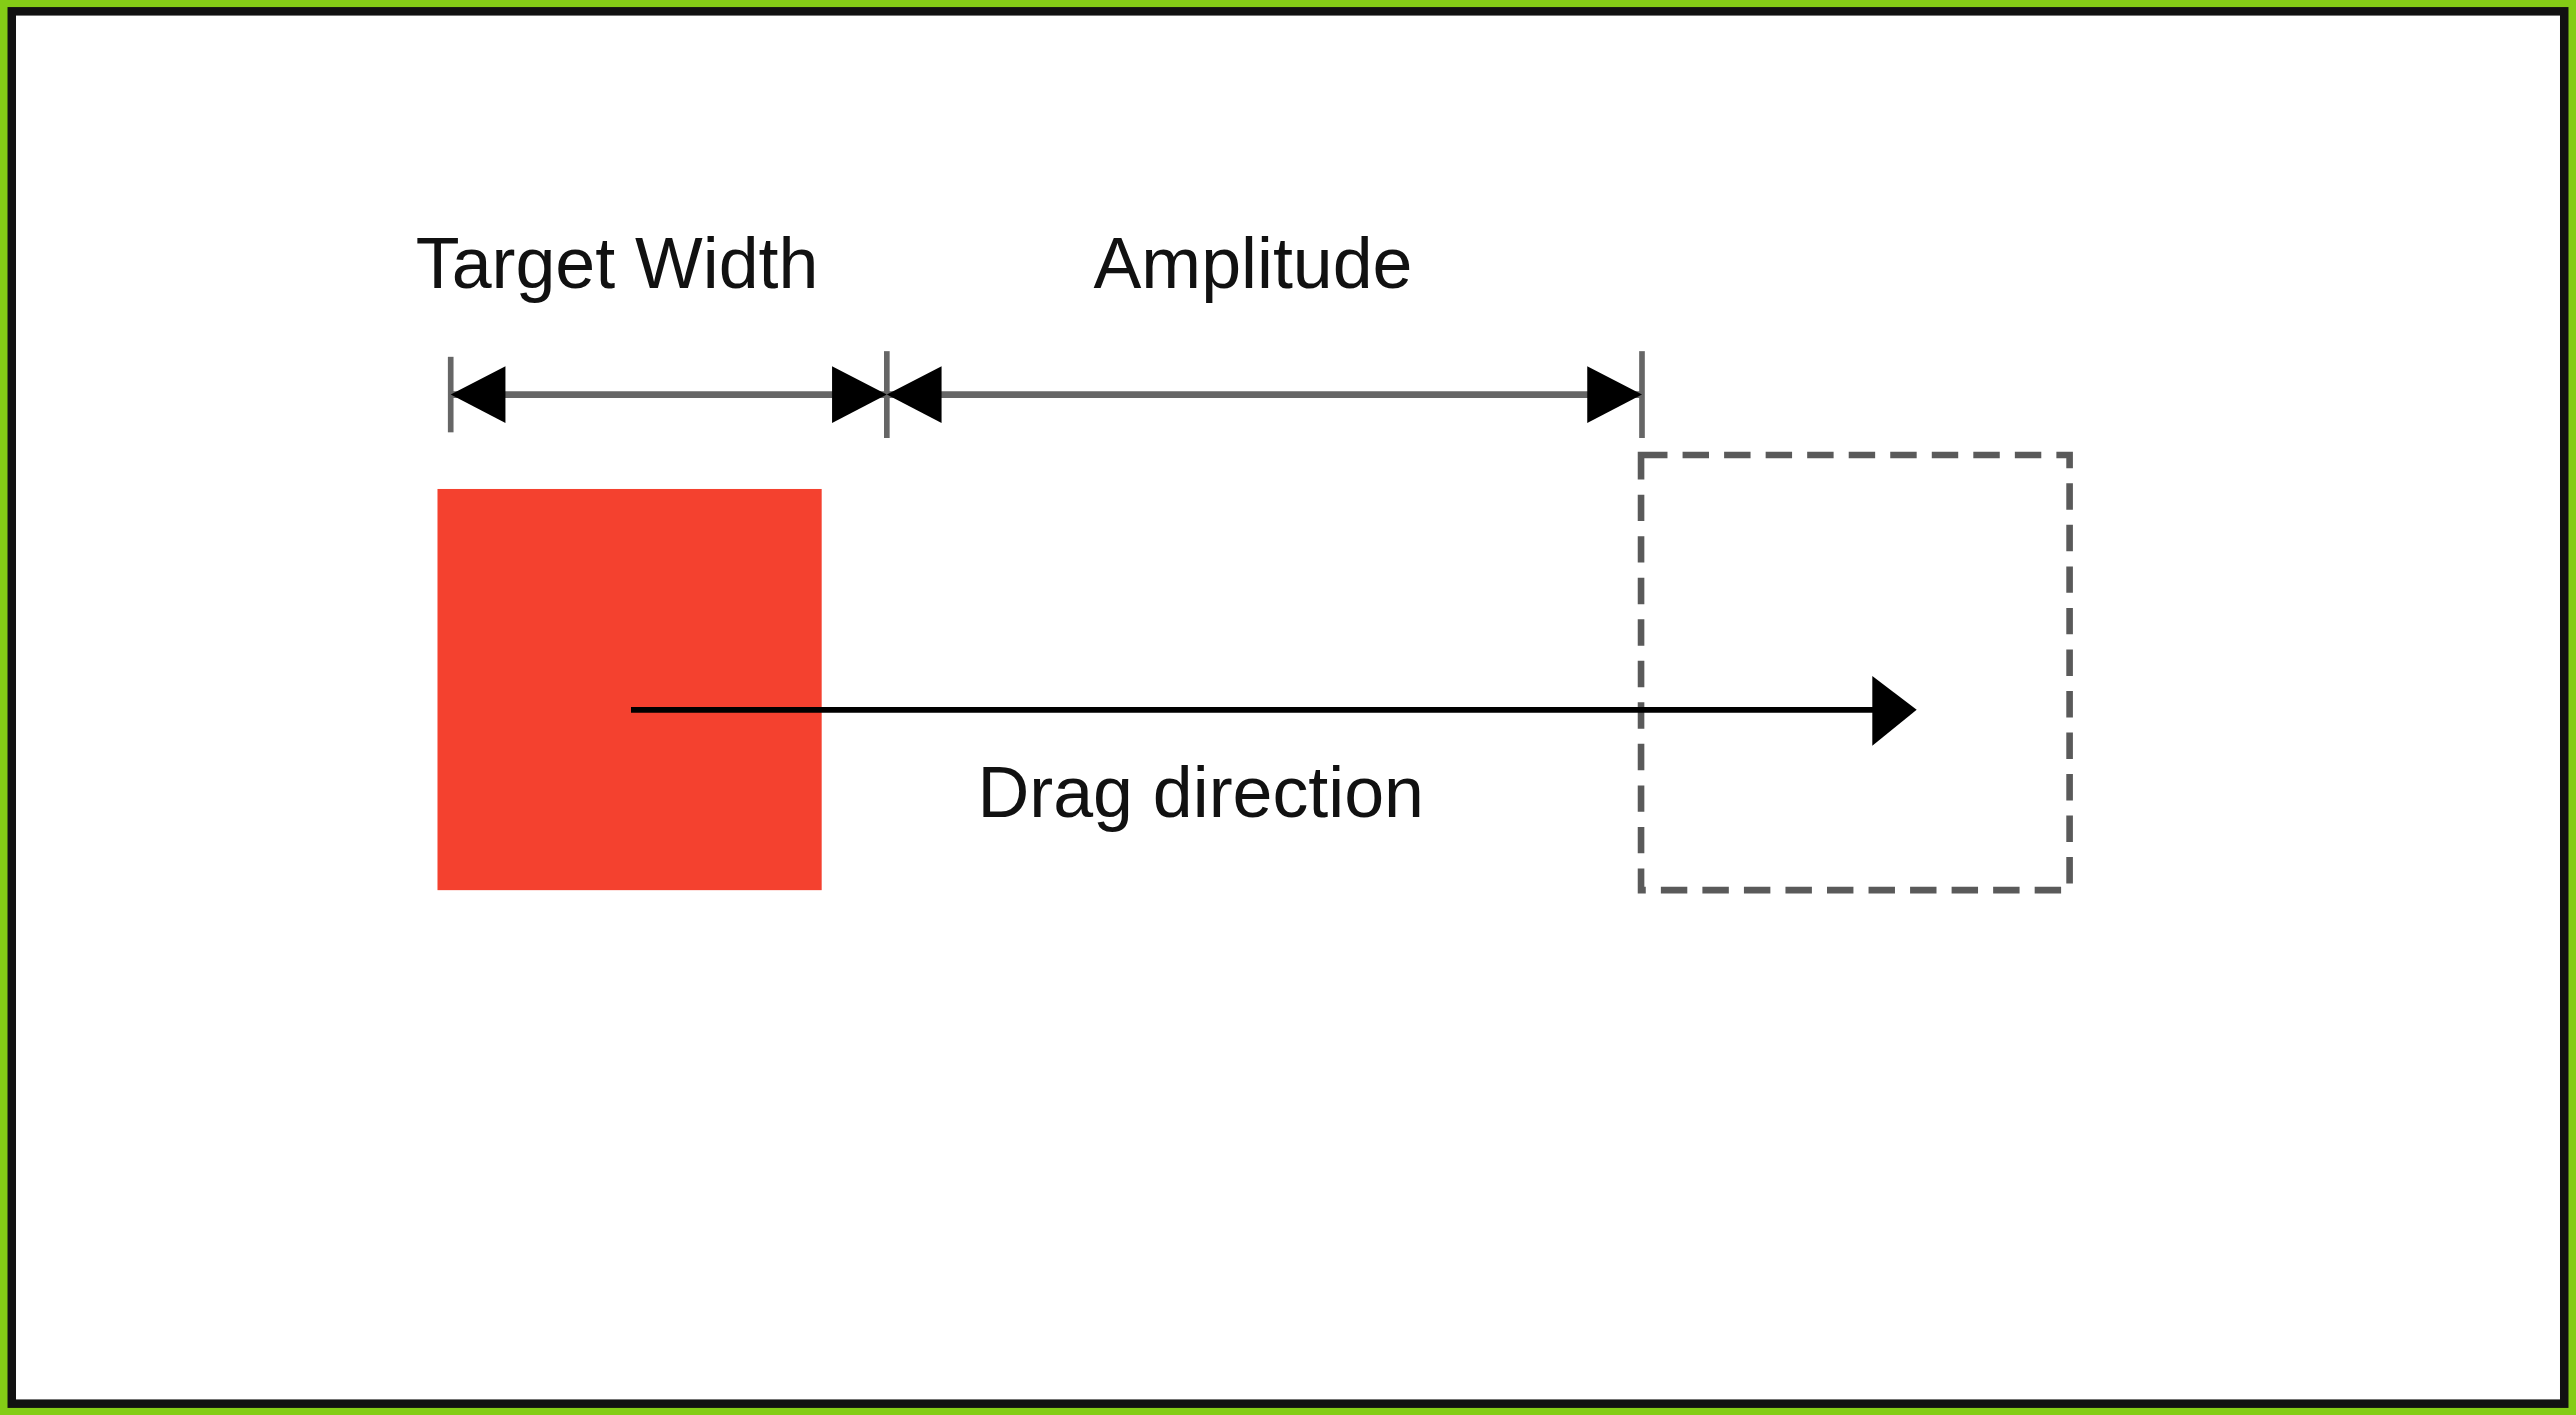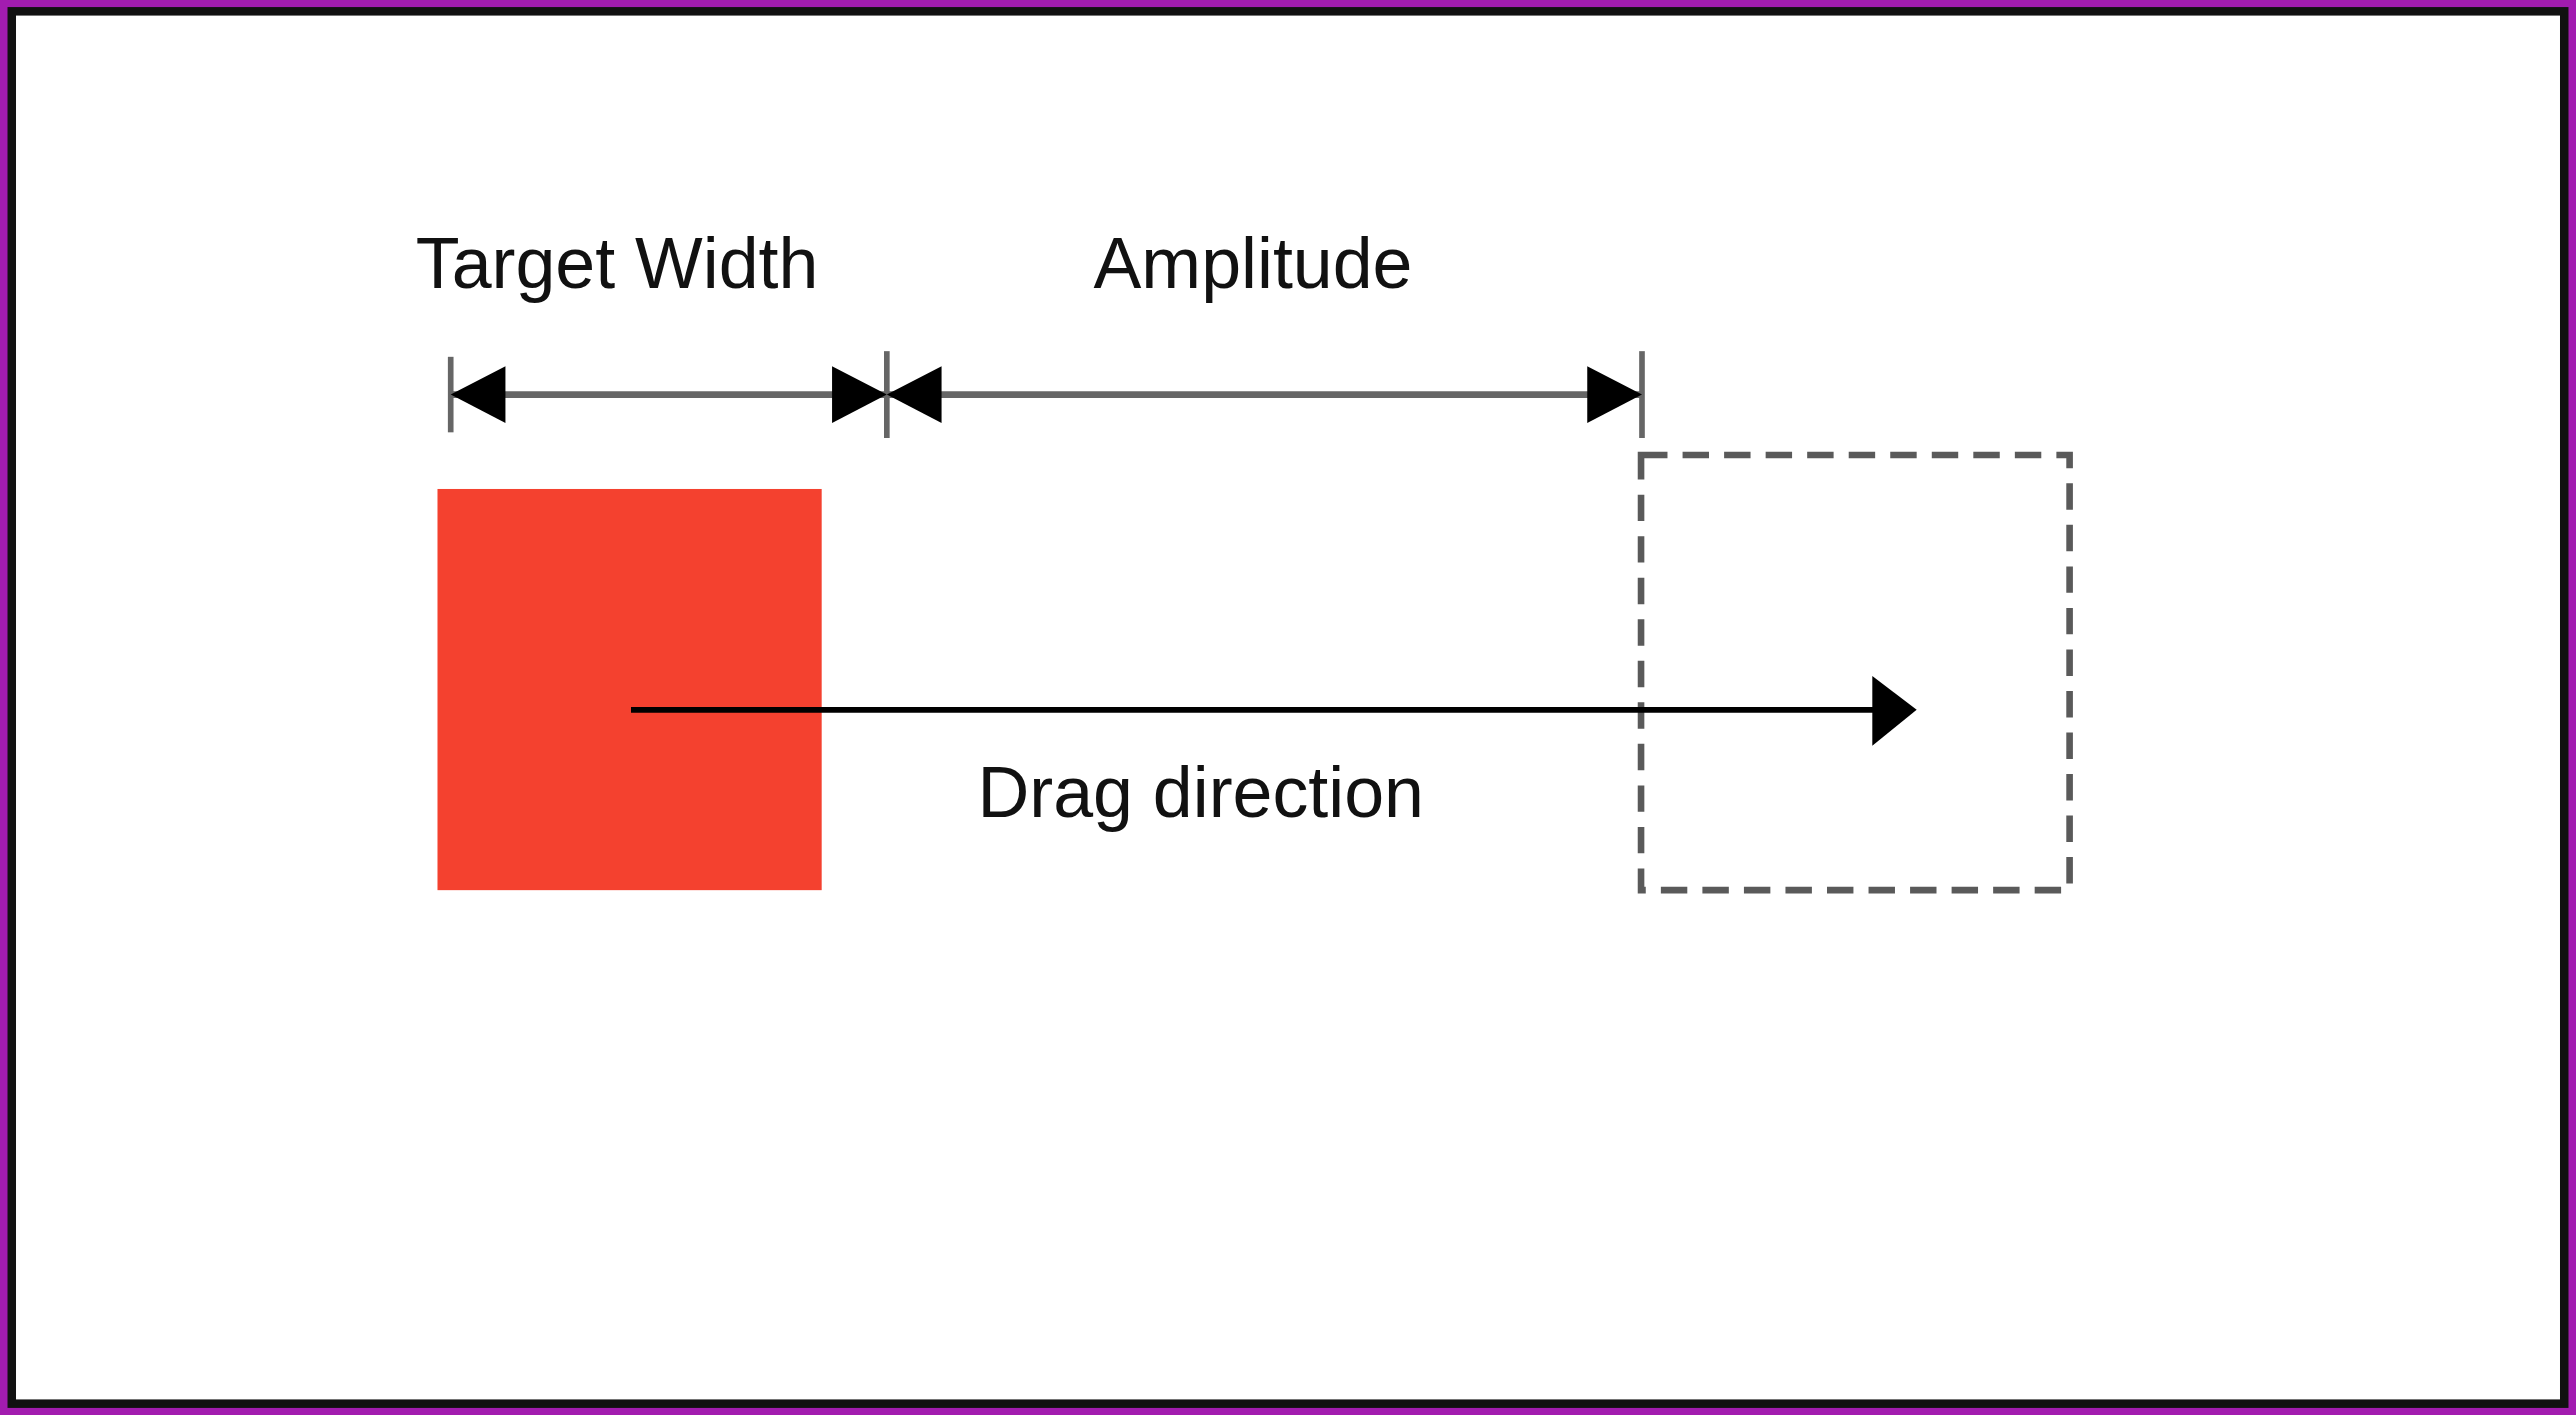--- a/index.html
+++ b/index.html
@@ -8,21 +8,21 @@
     padding: 0;
     background: #ffffff;
   }
   body {
     font-family: "Liberation Sans", sans-serif;
   }
   #stage {
     position: relative;
     width: 2576px;
     height: 1415px;
-    background: #a21caf;
+    background: #84cc16;
     overflow: hidden;
   }
   #figure-svg {
     position: absolute;
     left: 0;
     top: 0;
     width: 2576px;
     height: 1415px;
     display: block;
   }

